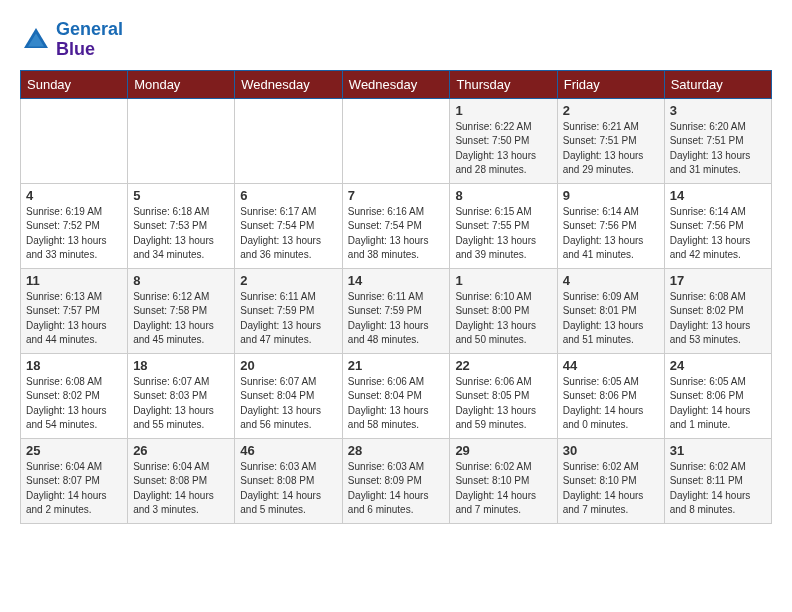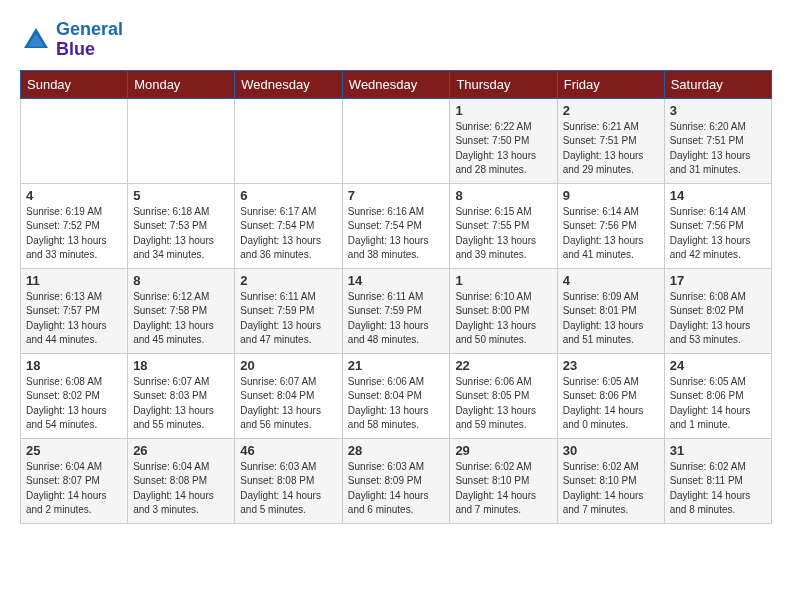--- a/index.html
+++ b/index.html
@@ -215,21 +215,21 @@
         </td>
         <td>
           <span class="day-number">21</span>
           <div class="day-info">Sunrise: 6:06 AM<br>Sunset: 8:04 PM<br>Daylight: 13 hours<br>and 58 minutes.</div>
         </td>
         <td>
           <span class="day-number">22</span>
           <div class="day-info">Sunrise: 6:06 AM<br>Sunset: 8:05 PM<br>Daylight: 13 hours<br>and 59 minutes.</div>
         </td>
         <td>
-          <span class="day-number">23</span>
+          <span class="day-number">44</span>
           <div class="day-info">Sunrise: 6:05 AM<br>Sunset: 8:06 PM<br>Daylight: 14 hours<br>and 0 minutes.</div>
         </td>
         <td>
           <span class="day-number">24</span>
           <div class="day-info">Sunrise: 6:05 AM<br>Sunset: 8:06 PM<br>Daylight: 14 hours<br>and 1 minute.</div>
         </td>
       </tr>
       <tr>
         <td>
           <span class="day-number">25</span>

